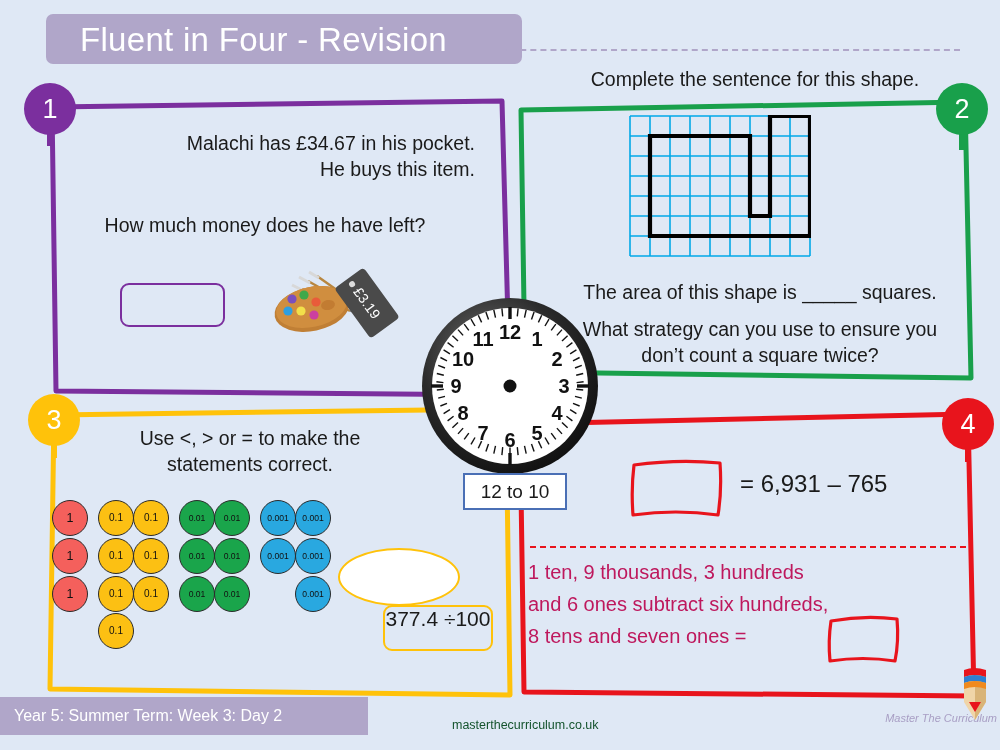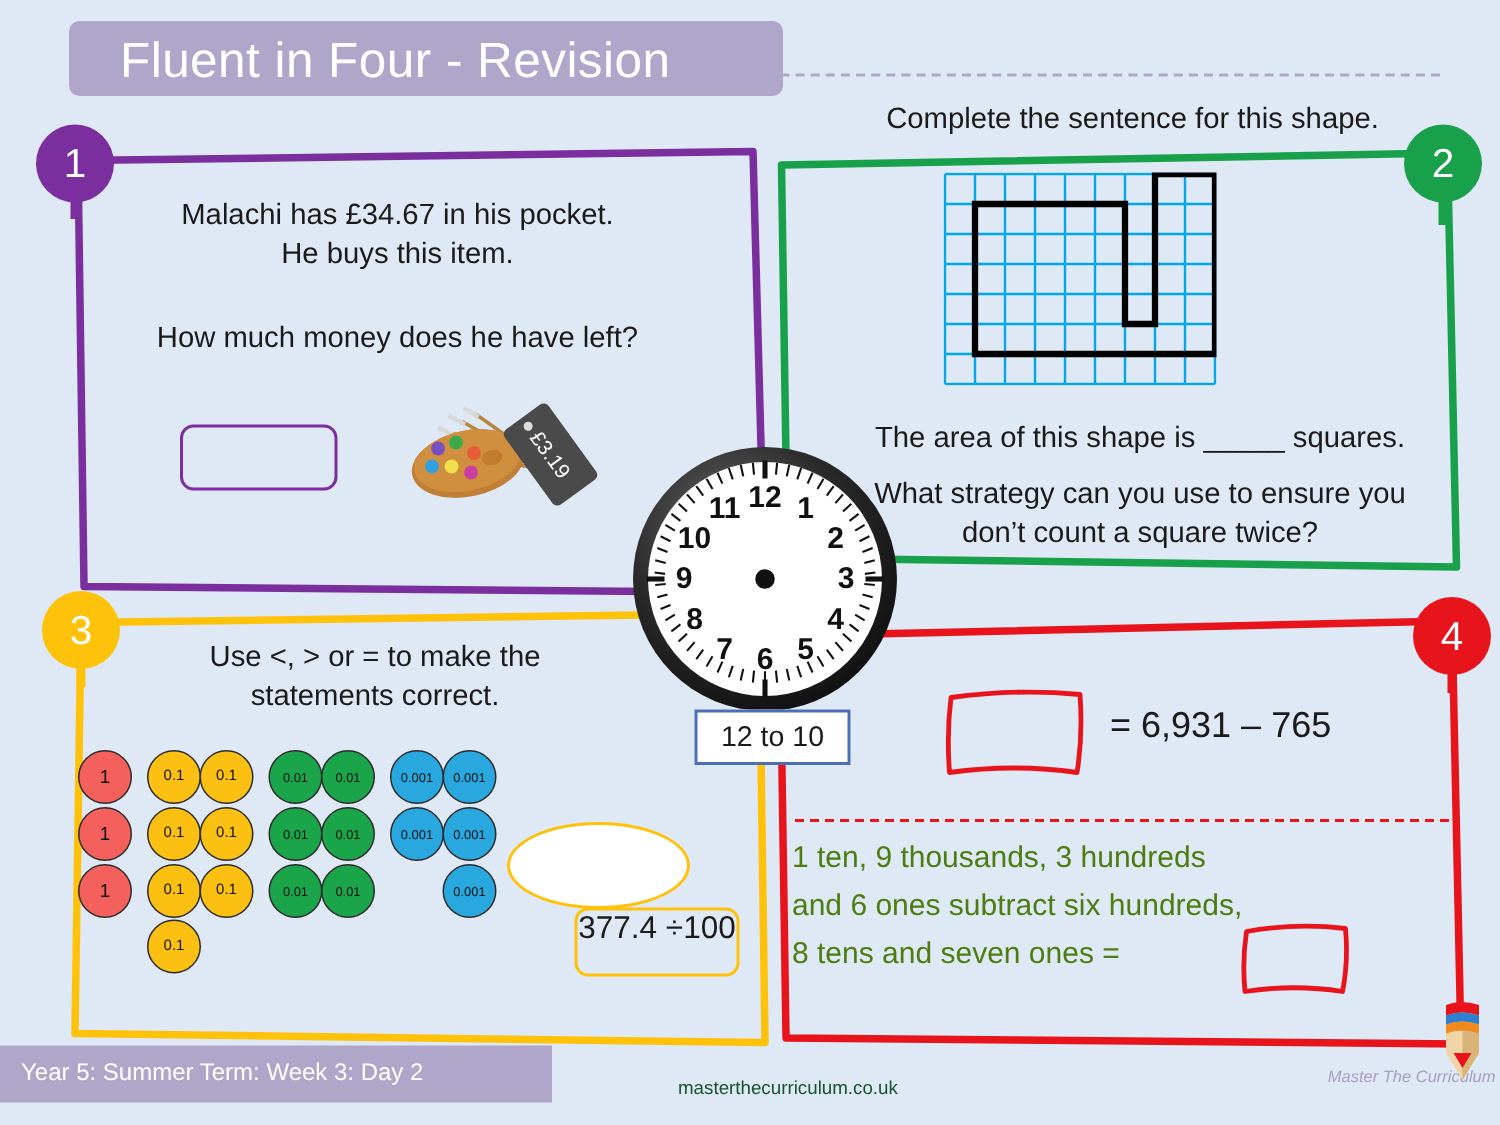--- a/index.html
+++ b/index.html
@@ -40,21 +40,21 @@
   #badge-3{left:28px;top:394px;width:52px;height:52px;background:#ffc20a;}
   #badge-4{left:942px;top:398px;width:52px;height:52px;background:#e8141c;}
 
   
   .q-text{
     font-size:19.5px;line-height:26px;text-align:center;color:#1a1a1a;
     font-family:"Liberation Sans",sans-serif;
   }
 
   
-  #p1-line1{left:55px;top:130px;width:420px;}
+  #p1-line1{left:55px;top:130px;width:420px;text-align:right;}
   #p1-line2{left:55px;top:212px;width:420px;}
   #p1-answer-box{
     left:120px;top:283px;width:101px;height:40px;
     border:2px solid #7b2f9e;border-radius:9px;background:transparent;
   }
 
   
   #palette-wrap{left:262px;top:255px;width:150px;height:95px;}
 
   
@@ -113,21 +113,21 @@
   }
   #p4-eq-text{
     position:absolute;left:112px;top:14px;
     font-size:24px;line-height:30px;color:#1a1a1a;white-space:nowrap;
   }
   #p4-divider{
     left:530px;top:546px;width:436px;height:0;
     border-top:2.4px dashed #e8141c;
   }
   #p4-words{left:528px;top:556px;width:440px;}
-  .p4-line{font-size:20px;line-height:32px;color:#4d7c0f;text-align:left;}
+  .p4-line{font-size:20px;line-height:32px;color:#be185d;text-align:left;}
   #p4-box2{left:826px;top:613px;width:76px;height:52px;}
 
   
   #clock-wrap{left:420px;top:296px;width:180px;height:180px;}
   #clock-label{
     left:463px;top:473px;width:100px;height:33px;
     border:2.4px solid #4a6fb5;background:#ffffff;
     display:flex;align-items:center;justify-content:center;
     font-size:19px;color:#1a1a1a;
   }

